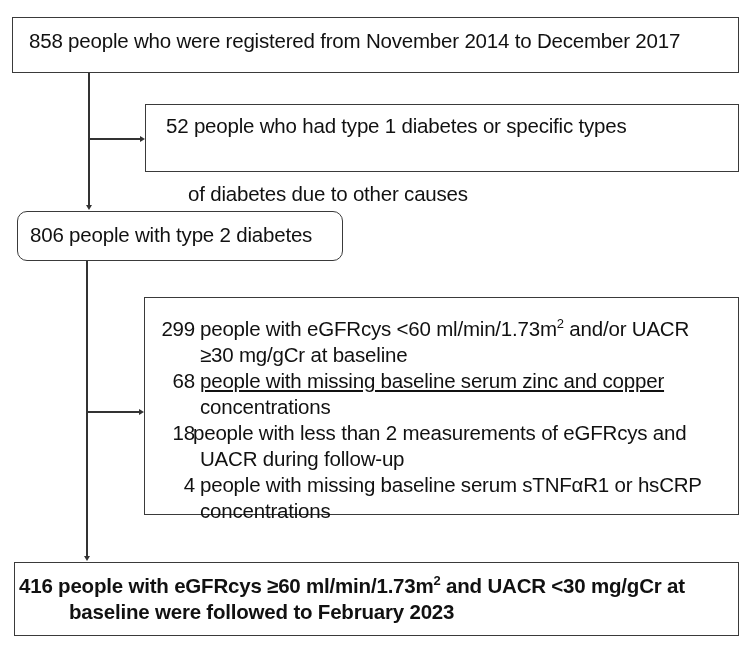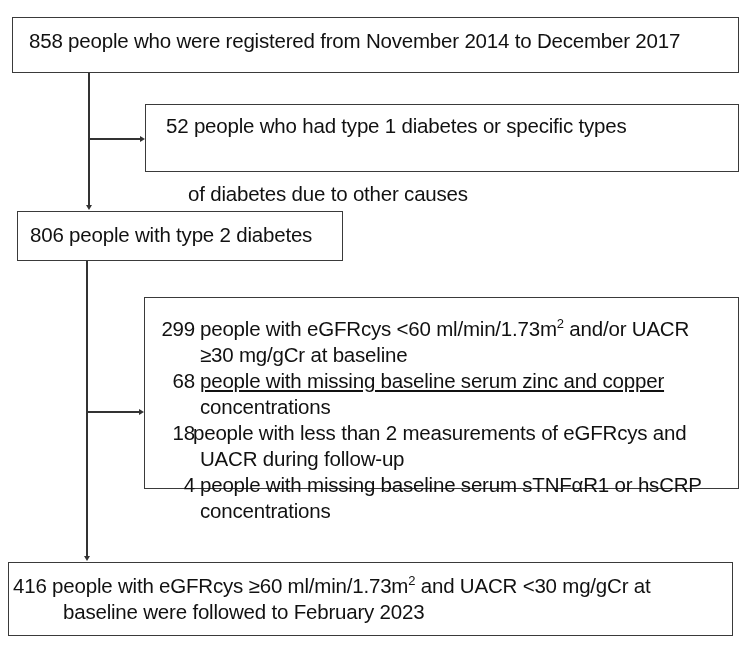--- a/index.html
+++ b/index.html
@@ -29,25 +29,25 @@
 
 <div class="box" style="left:12px; top:17px; width:727px; height:56px;">
   <div class="txt" style="left:16px; top:10px;">858 people who were registered from November 2014 to December 2017</div>
 </div>
 
 <div class="box" style="left:145px; top:104px; width:594px; height:68px;text-decoration:underline;">
   <div class="txt" style="left:20px; top:8px;">52 people who had type 1 diabetes or specific types</div>
   <div class="txt" style="left:42px; top:32px;margin-top:44px;">of diabetes due to other causes</div>
 </div>
 
-<div class="box" style="left:17px; top:211px; width:326px; height:50px;">
+<div class="box" style="left:17px; top:211px; width:326px; height:50px;border-radius:10px;">
   <div class="txt" style="left:12px; top:10px;">806 people with type 2 diabetes</div>
 </div>
 
-<div class="box" style="left:144px; top:297px; width:595px; height:192px;">
+<div class="box" style="left:144px; top:297px; width:595px; height:218px;">
   <div style="position:absolute; left:14px; top:18px;">
     <div class="row">
       <span class="txt num" style="left:0; width:36px;">299</span>
       <span class="txt" style="left:41px;"><span>people with eGFRcys &lt;60 ml/min/1.73m</span><sup>2</sup><span> and/or UACR</span></span>
     </div>
     <div class="row">
         <span class="txt" style="left:41px;">≥30 mg/gCr at baseline</span>
       </div>
 
     <div class="row">
@@ -69,16 +69,16 @@
     <div class="row">
       <span class="txt num" style="left:0; width:36px;">4</span>
       <span class="txt" style="left:41px;">people with missing baseline serum sTNFαR1 or hsCRP</span>
     </div>
     <div class="row">
         <span class="txt" style="left:41px;">concentrations</span>
       </div>
   </div>
 </div>
 
-<div class="box" style="left:8px; top:562px; width:725px; height:74px;">
+<div class="box" style="left:14px; top:562px; width:725px; height:74px;font-weight:bold;">
   <div class="txt" style="left:4px; top:10px;"><span>416 people with eGFRcys ≥60 ml/min/1.73m</span><sup>2</sup><span> and UACR &lt;30 mg/gCr at</span></div>
   <div class="txt" style="left:54px; top:36px;">baseline were followed to February 2023</div>
 </div>
 
 </body></html>

